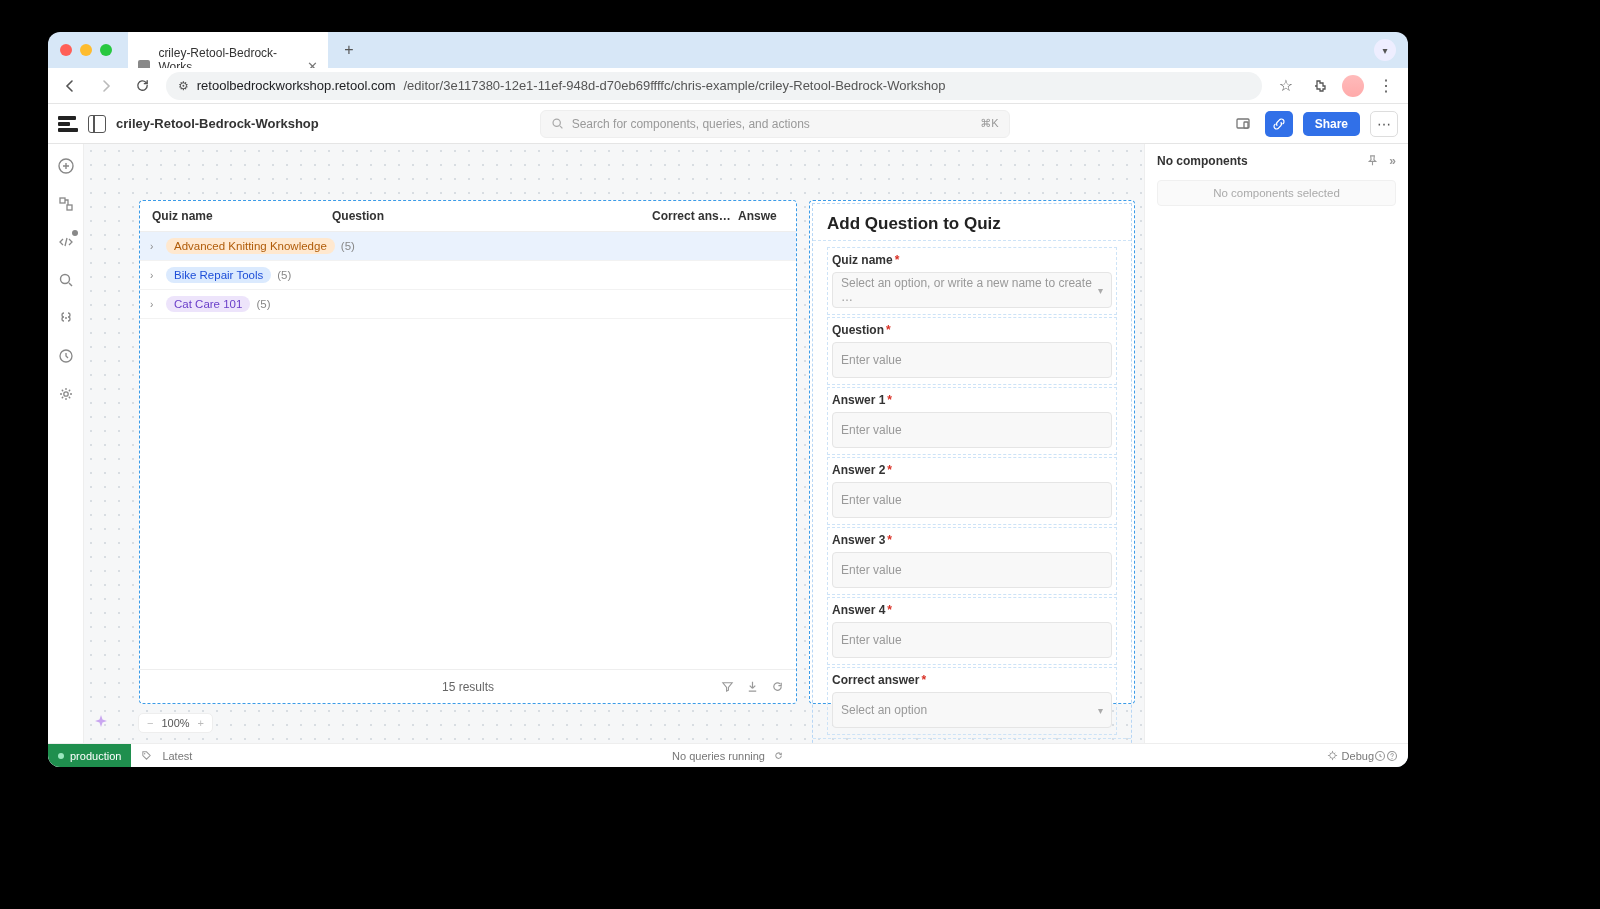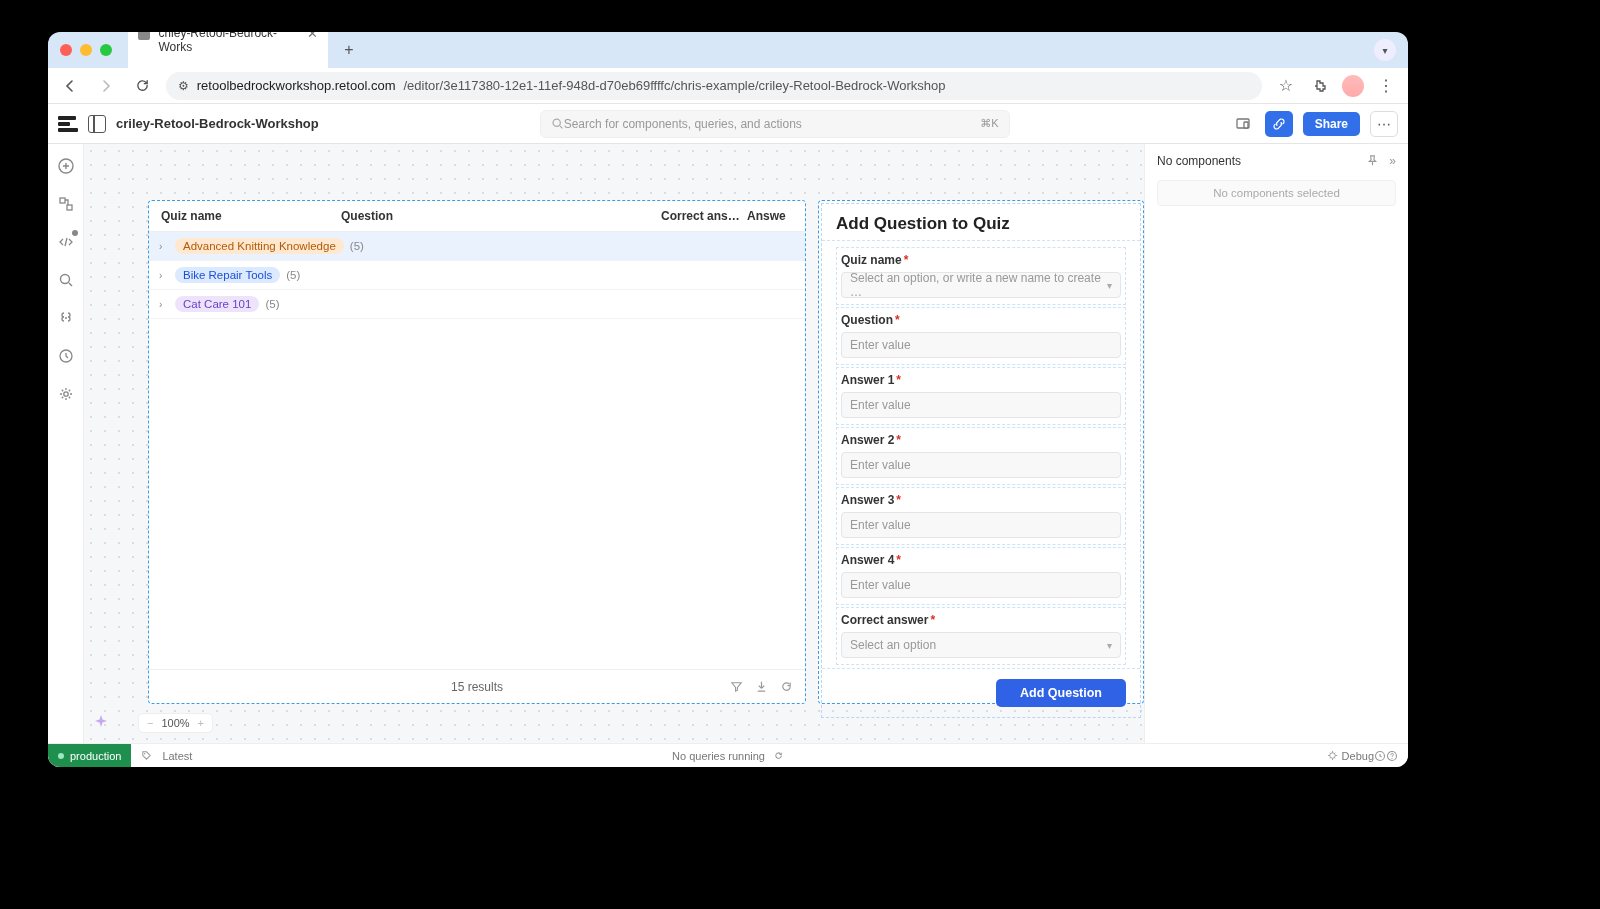--- a/index.html
+++ b/index.html
@@ -3,54 +3,54 @@
 <meta charset="utf-8">
 <style>
   * { box-sizing: border-box; margin: 0; padding: 0; font-family: -apple-system, BlinkMacSystemFont, "Segoe UI", sans-serif; }
   body { background:#000; width:1600px; height:909px; overflow:hidden; }
   .window { position:absolute; left:48px; top:32px; width:1360px; height:735px; background:#d7e7f7; border-radius:12px; overflow:hidden; display:flex; flex-direction:column;}
   
   .titlebar { height:36px; display:flex; align-items:center; padding:0 12px; }
   .traffic { display:flex; gap:8px; margin-right:16px;}
   .dot{width:12px;height:12px;border-radius:50%;}
   .dot.r{background:#ff5f57;} .dot.y{background:#febc2e;} .dot.g{background:#28c840;}
-  .tab { background:#fff; border-radius:8px 8px 0 0; height:48px; display:flex; align-items:flex-start; padding:0 10px; gap:8px; font-size:12px; color:#333; max-width:200px;}
+  .tab { background:#fff; border-radius:8px 8px 0 0; height:48px; display:flex; align-items:flex-end; padding:0 10px; gap:8px; font-size:12px; color:#333; max-width:200px;}
   .tab .fav{width:14px;height:14px;background:#888;border-radius:2px;}
   .tab .close{color:#777; font-size:13px; margin-left:6px;}
   .newtab{width:26px;height:26px;display:flex;align-items:center;justify-content:center;margin-left:8px;color:#555;font-size:16px;}
   .chev-down{margin-left:auto; width:22px;height:22px;border-radius:11px;background:#eef;display:flex;align-items:center;justify-content:center;font-size:10px;color:#555;}
   
   .urlrow { background:#fff; height:36px; display:flex; align-items:center; padding:0 10px; gap:12px; border-bottom:1px solid #e5e5e5;}
   .iconbtn{width:24px;height:24px;display:flex;align-items:center;justify-content:center;color:#555;border-radius:12px;}
   .urlfield{flex:1; height:28px; background:#f1f3f4; border-radius:14px; display:flex; align-items:center; padding:0 12px; font-size:13px; color:#555; gap:8px;}
   .urlfield .lock{font-size:12px;}
   .urlfield .dom{color:#202124;}
   .righticons{display:flex;gap:10px;align-items:center;}
   .avatar{width:22px;height:22px;border-radius:50%;background:linear-gradient(#fbb,#faa);}
   
   .appbar{height:40px;background:#fff;border-bottom:1px solid #e5e5e5;display:flex;align-items:center;padding:0 10px;gap:10px;}
   .logo{width:20px;height:16px;display:flex;flex-direction:column;justify-content:space-between;}
   .logo span{height:4px;background:#222;border-radius:1px;} .logo span:nth-child(1){width:18px;} .logo span:nth-child(2){width:12px;} .logo span:nth-child(3){width:20px;}
   .sqicon{width:18px;height:18px;border:1.5px solid #555;border-radius:3px;position:relative;}
   .sqicon:before{content:"";position:absolute;left:4px;top:0;bottom:0;width:1.5px;background:#555;}
   .appname{font-size:13px;font-weight:600;color:#333;}
-  .searchbar{margin:0 auto;width:470px;height:28px;background:#f6f6f6;border:1px solid #eee;border-radius:6px;display:flex;align-items:center;padding:0 10px;font-size:12px;color:#999;gap:0;}
+  .searchbar{margin:0 auto;width:470px;height:28px;background:#f6f6f6;border:1px solid #eee;border-radius:6px;display:flex;align-items:center;padding:0 10px;font-size:12px;color:#999;gap:8px;}
   .kbd{margin-left:auto;font-size:11px;color:#999;}
   .share{background:#3170e8;color:#fff;font-size:12px;font-weight:600;padding:5px 12px;border-radius:5px;}
   .linkbtn{background:#3170e8;color:#fff;width:28px;height:26px;border-radius:5px;display:flex;align-items:center;justify-content:center;font-size:13px;}
   .morebtn{width:28px;height:26px;border:1px solid #ddd;border-radius:5px;display:flex;align-items:center;justify-content:center;color:#555;font-size:14px;}
   .minibtn{width:24px;height:24px;display:flex;align-items:center;justify-content:center;color:#777;}
   
   .main{flex:1;display:flex;min-height:0;}
   .leftrail{width:36px;background:#fff;border-right:1px solid #eee;display:flex;flex-direction:column;align-items:center;padding-top:12px;gap:18px;}
   .rail-ic{width:20px;height:20px;color:#888;display:flex;align-items:center;justify-content:center;font-size:14px;position:relative;}
   .rail-ic .badge{position:absolute;top:-2px;right:-2px;width:6px;height:6px;border-radius:50%;background:#888;}
   .canvas{flex:1;background:#f6f7f8;position:relative;overflow:hidden;}
   .dotgrid{position:absolute;inset:0;background-image:radial-gradient(#d8dde2 1px, transparent 1px);background-size:14px 14px;}
-  .workarea{position:absolute;left:64px;top:56px;width:996px;height:504px;display:flex;gap:12px;}
+  .workarea{position:absolute;left:55px;top:56px;width:996px;height:504px;display:flex;gap:12px;}
   .panel{background:#fff;border:1px dashed #3a9be8;border-radius:4px;}
   
   .tablepanel{width:658px;display:flex;flex-direction:column;}
   .thead{display:flex;padding:8px 12px;font-size:12px;font-weight:600;color:#333;border-bottom:1px solid #eee;}
   .thead .c1{width:180px;} .thead .c2{flex:1;} .thead .c3{width:86px;white-space:nowrap;overflow:hidden;text-overflow:ellipsis;} .thead .c4{width:46px;white-space:nowrap;overflow:hidden;}
   .trow{display:flex;align-items:center;padding:6px 10px;font-size:12px;border-bottom:1px solid #f2f2f2;gap:6px;}
   .trow.sel{background:#eaf2fd;}
   .trow .chev{color:#888;font-size:10px;width:10px;}
   .pill{padding:2px 8px;border-radius:10px;font-size:11.5px;font-weight:500;}
   .pill.orange{background:#ffe8cf;color:#b05c0a;}
@@ -61,31 +61,31 @@
   .tfoot .center{position:absolute;left:50%;transform:translateX(-50%);}
   .tfoot .rico{margin-left:auto;display:flex;gap:12px;color:#999;}
   
   .formpanel{flex:1;display:flex;flex-direction:column;padding:0;}
   .formcard{margin:2px;border:1px dashed #b7d6f5;flex:1;display:flex;flex-direction:column;}
   .formtitle{font-size:17px;font-weight:700;padding:10px 14px 6px;color:#222;border-bottom:1px dashed #cde3f7;}
   .fields{padding:6px 14px 2px;display:flex;flex-direction:column;gap:1px;}
   .fblock{border:1px dashed #cde3f7;padding:5px 4px 6px;margin-bottom:1px;}
   .flabel{font-size:12px;font-weight:600;color:#333;display:flex;gap:2px;}
   .req{color:#d93025;}
-  .finput{margin-top:5px;height:26px;background:#f8f8f8;border:1px solid #e5e5e5;border-radius:4px;font-size:12px;color:#999;padding:0 8px;display:flex;align-items:center;position:relative;}
+  .finput{margin-top:5px;height:36px;background:#f8f8f8;border:1px solid #e5e5e5;border-radius:4px;font-size:12px;color:#999;padding:0 8px;display:flex;align-items:center;position:relative;}
   .finput .dd{position:absolute;right:8px;color:#aaa;font-size:10px;}
   .formfoot{margin-top:auto;border-top:1px dashed #cde3f7;padding:10px 14px;display:flex;justify-content:flex-end;}
   .addbtn{background:#2f62e5;color:#fff;font-size:12.5px;font-weight:600;padding:7px 24px;border-radius:5px;}
   
   .zoom{position:absolute;left:54px;bottom:10px;background:#fff;border:1px solid #eee;border-radius:5px;padding:3px 8px;display:flex;align-items:center;gap:8px;font-size:11px;color:#555;}
   .zoom .pm{color:#bbb;}
   .ai-ic{position:absolute;left:8px;bottom:10px;width:20px;height:20px;}
   
   .rsidebar{width:264px;background:#fff;border-left:1px solid #eee;padding:10px 12px;font-size:12px;}
-  .rsidebar .hd{display:flex;align-items:center;font-weight:400;color:#333;}
+  .rsidebar .hd{display:flex;align-items:center;font-weight:700;color:#333;}
   .rsidebar .hd .sp{margin-left:auto;display:flex;gap:10px;color:#999;}
   .emptybox{margin-top:12px;background:#fafafa;border:1px solid #f0f0f0;border-radius:4px;color:#aaa;text-align:center;font-size:11.5px;padding:6px;}
   
   .status{height:24px;background:#fff;border-top:1px solid #eee;display:flex;align-items:center;font-size:11px;color:#777;}
   .envtag{background:#1f8f4e;color:#fff;height:100%;display:flex;align-items:center;padding:0 10px;gap:6px;}
   .envtag .d{width:6px;height:6px;border-radius:50%;background:#9be7bf;}
   .status .item{display:flex;align-items:center;gap:10px;padding:0 10px;}
   .status .center{position:absolute;left:50%;transform:translateX(-50%);display:flex;align-items:center;gap:8px;}
   .status .right{margin-left:auto;display:flex;align-items:flex-end;gap:0;padding-right:10px;}
   svg{display:block;}

